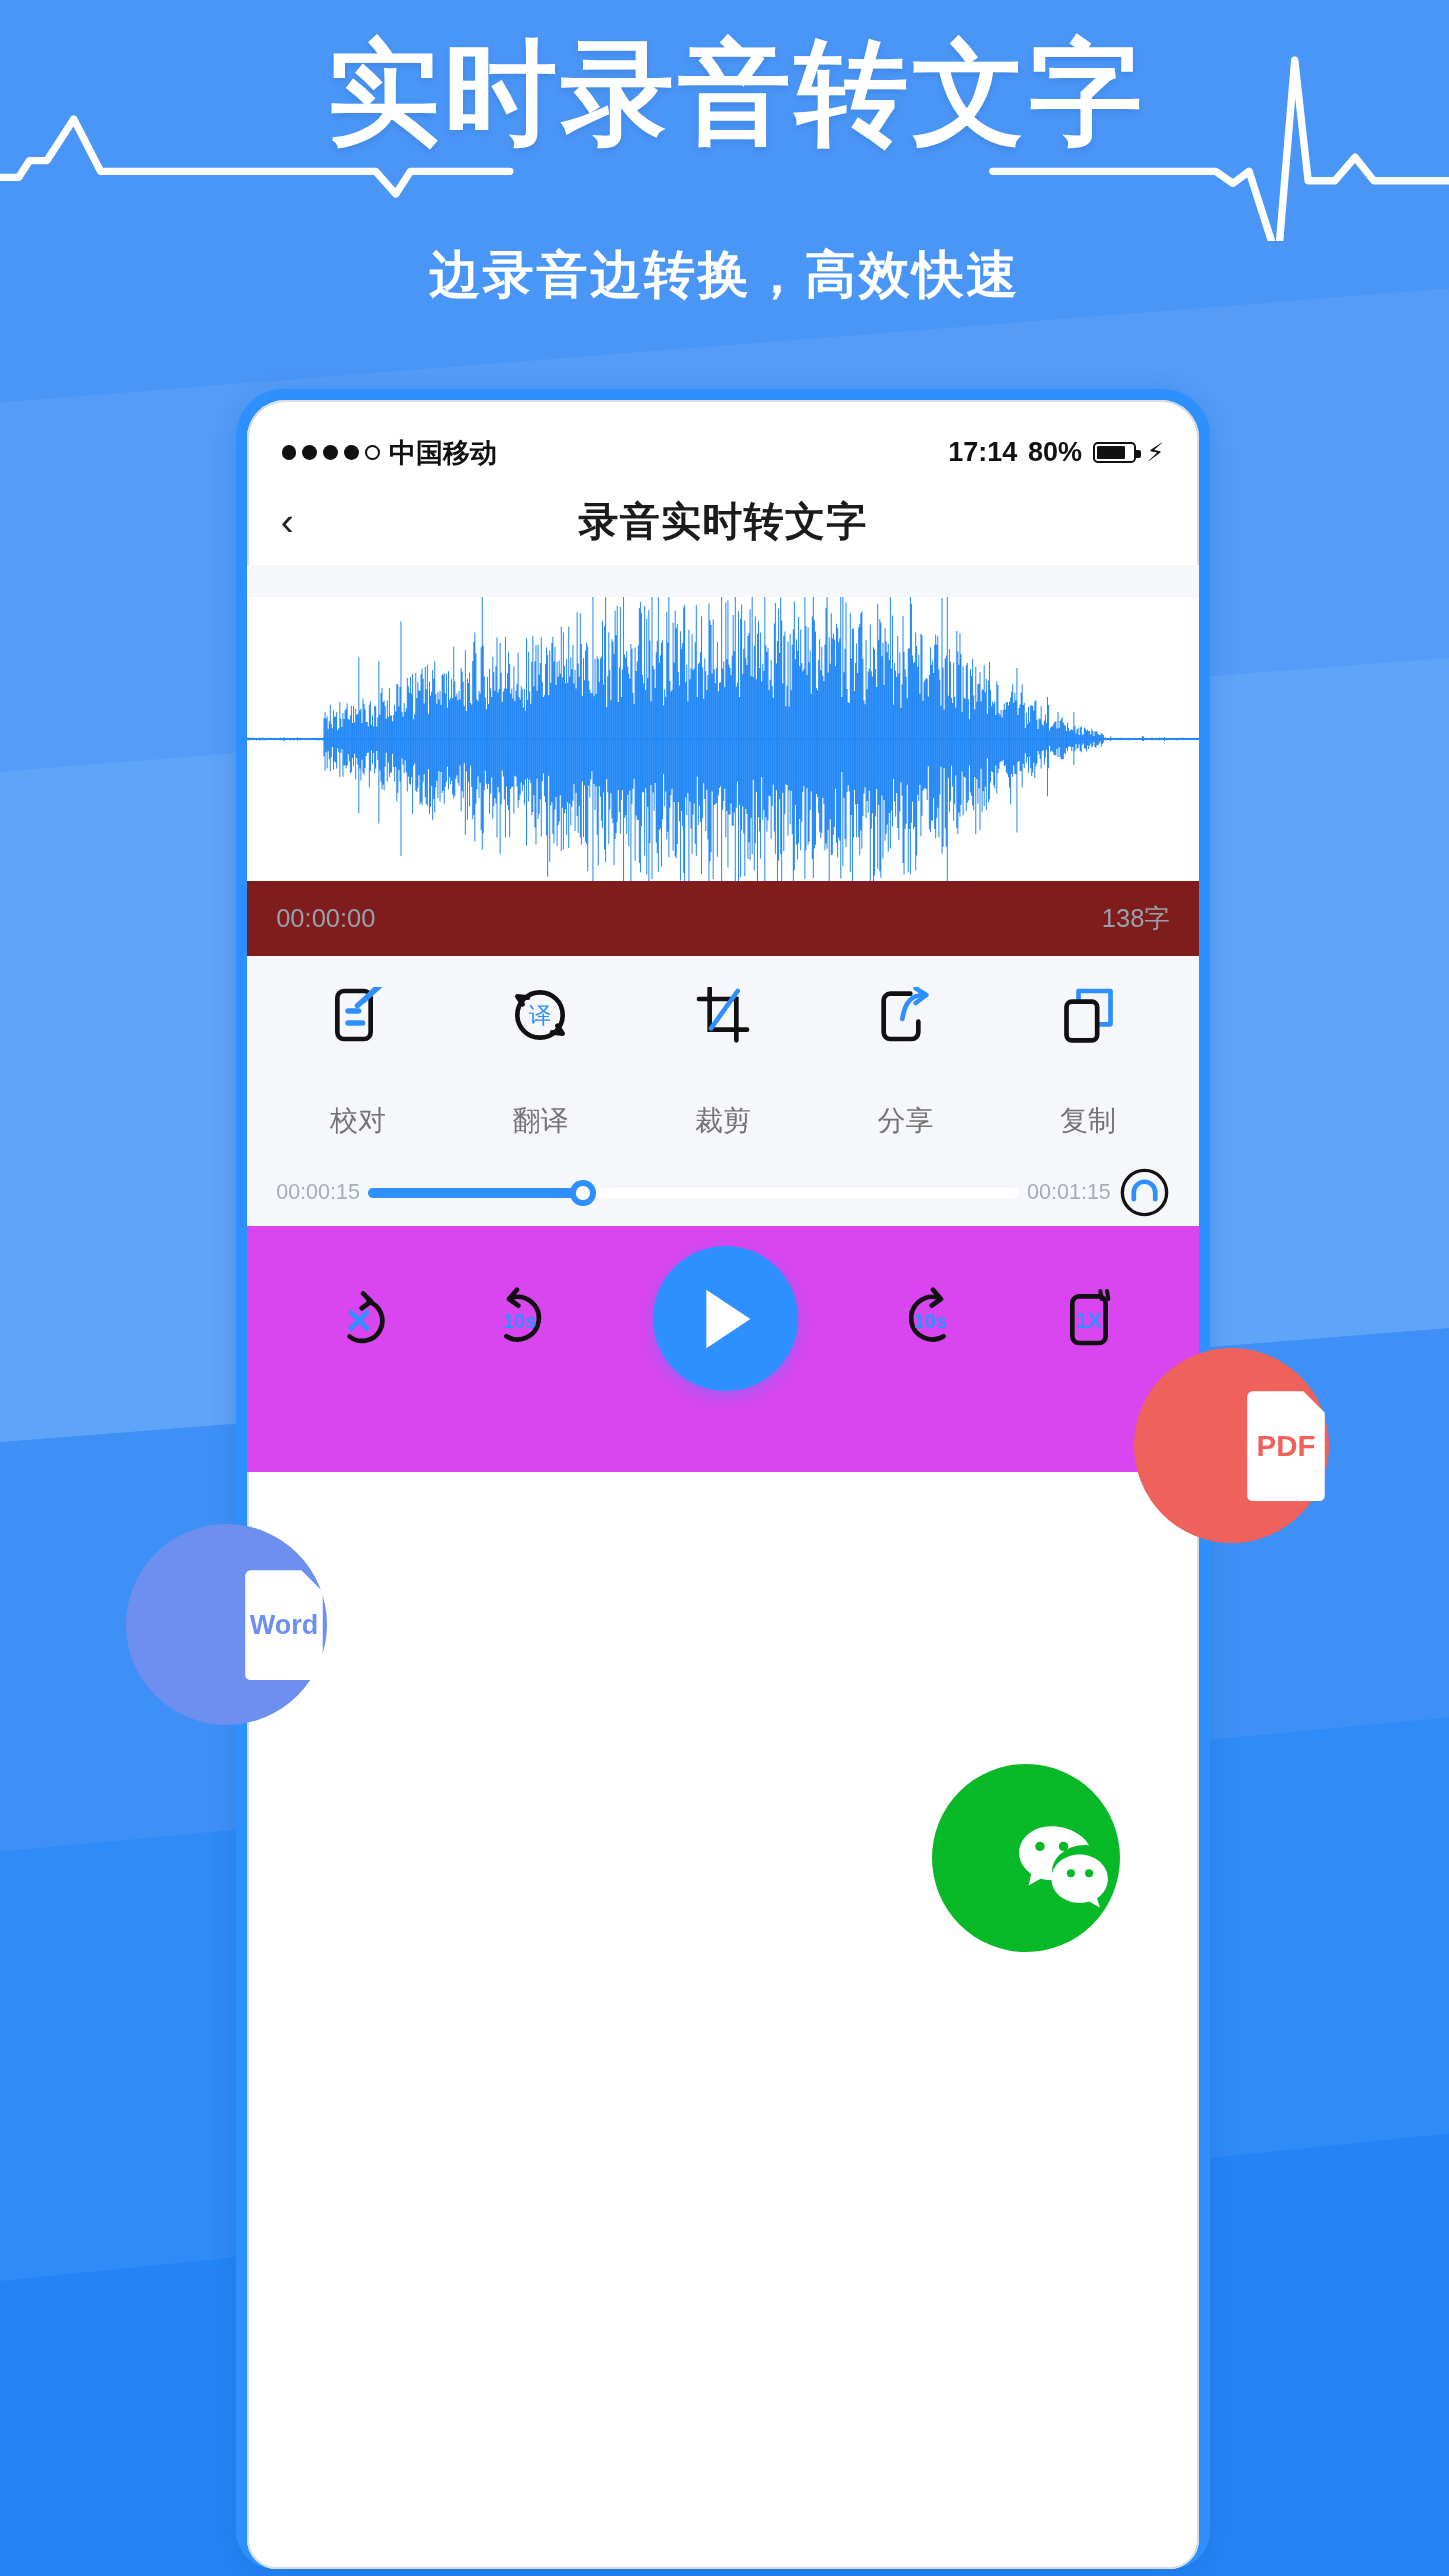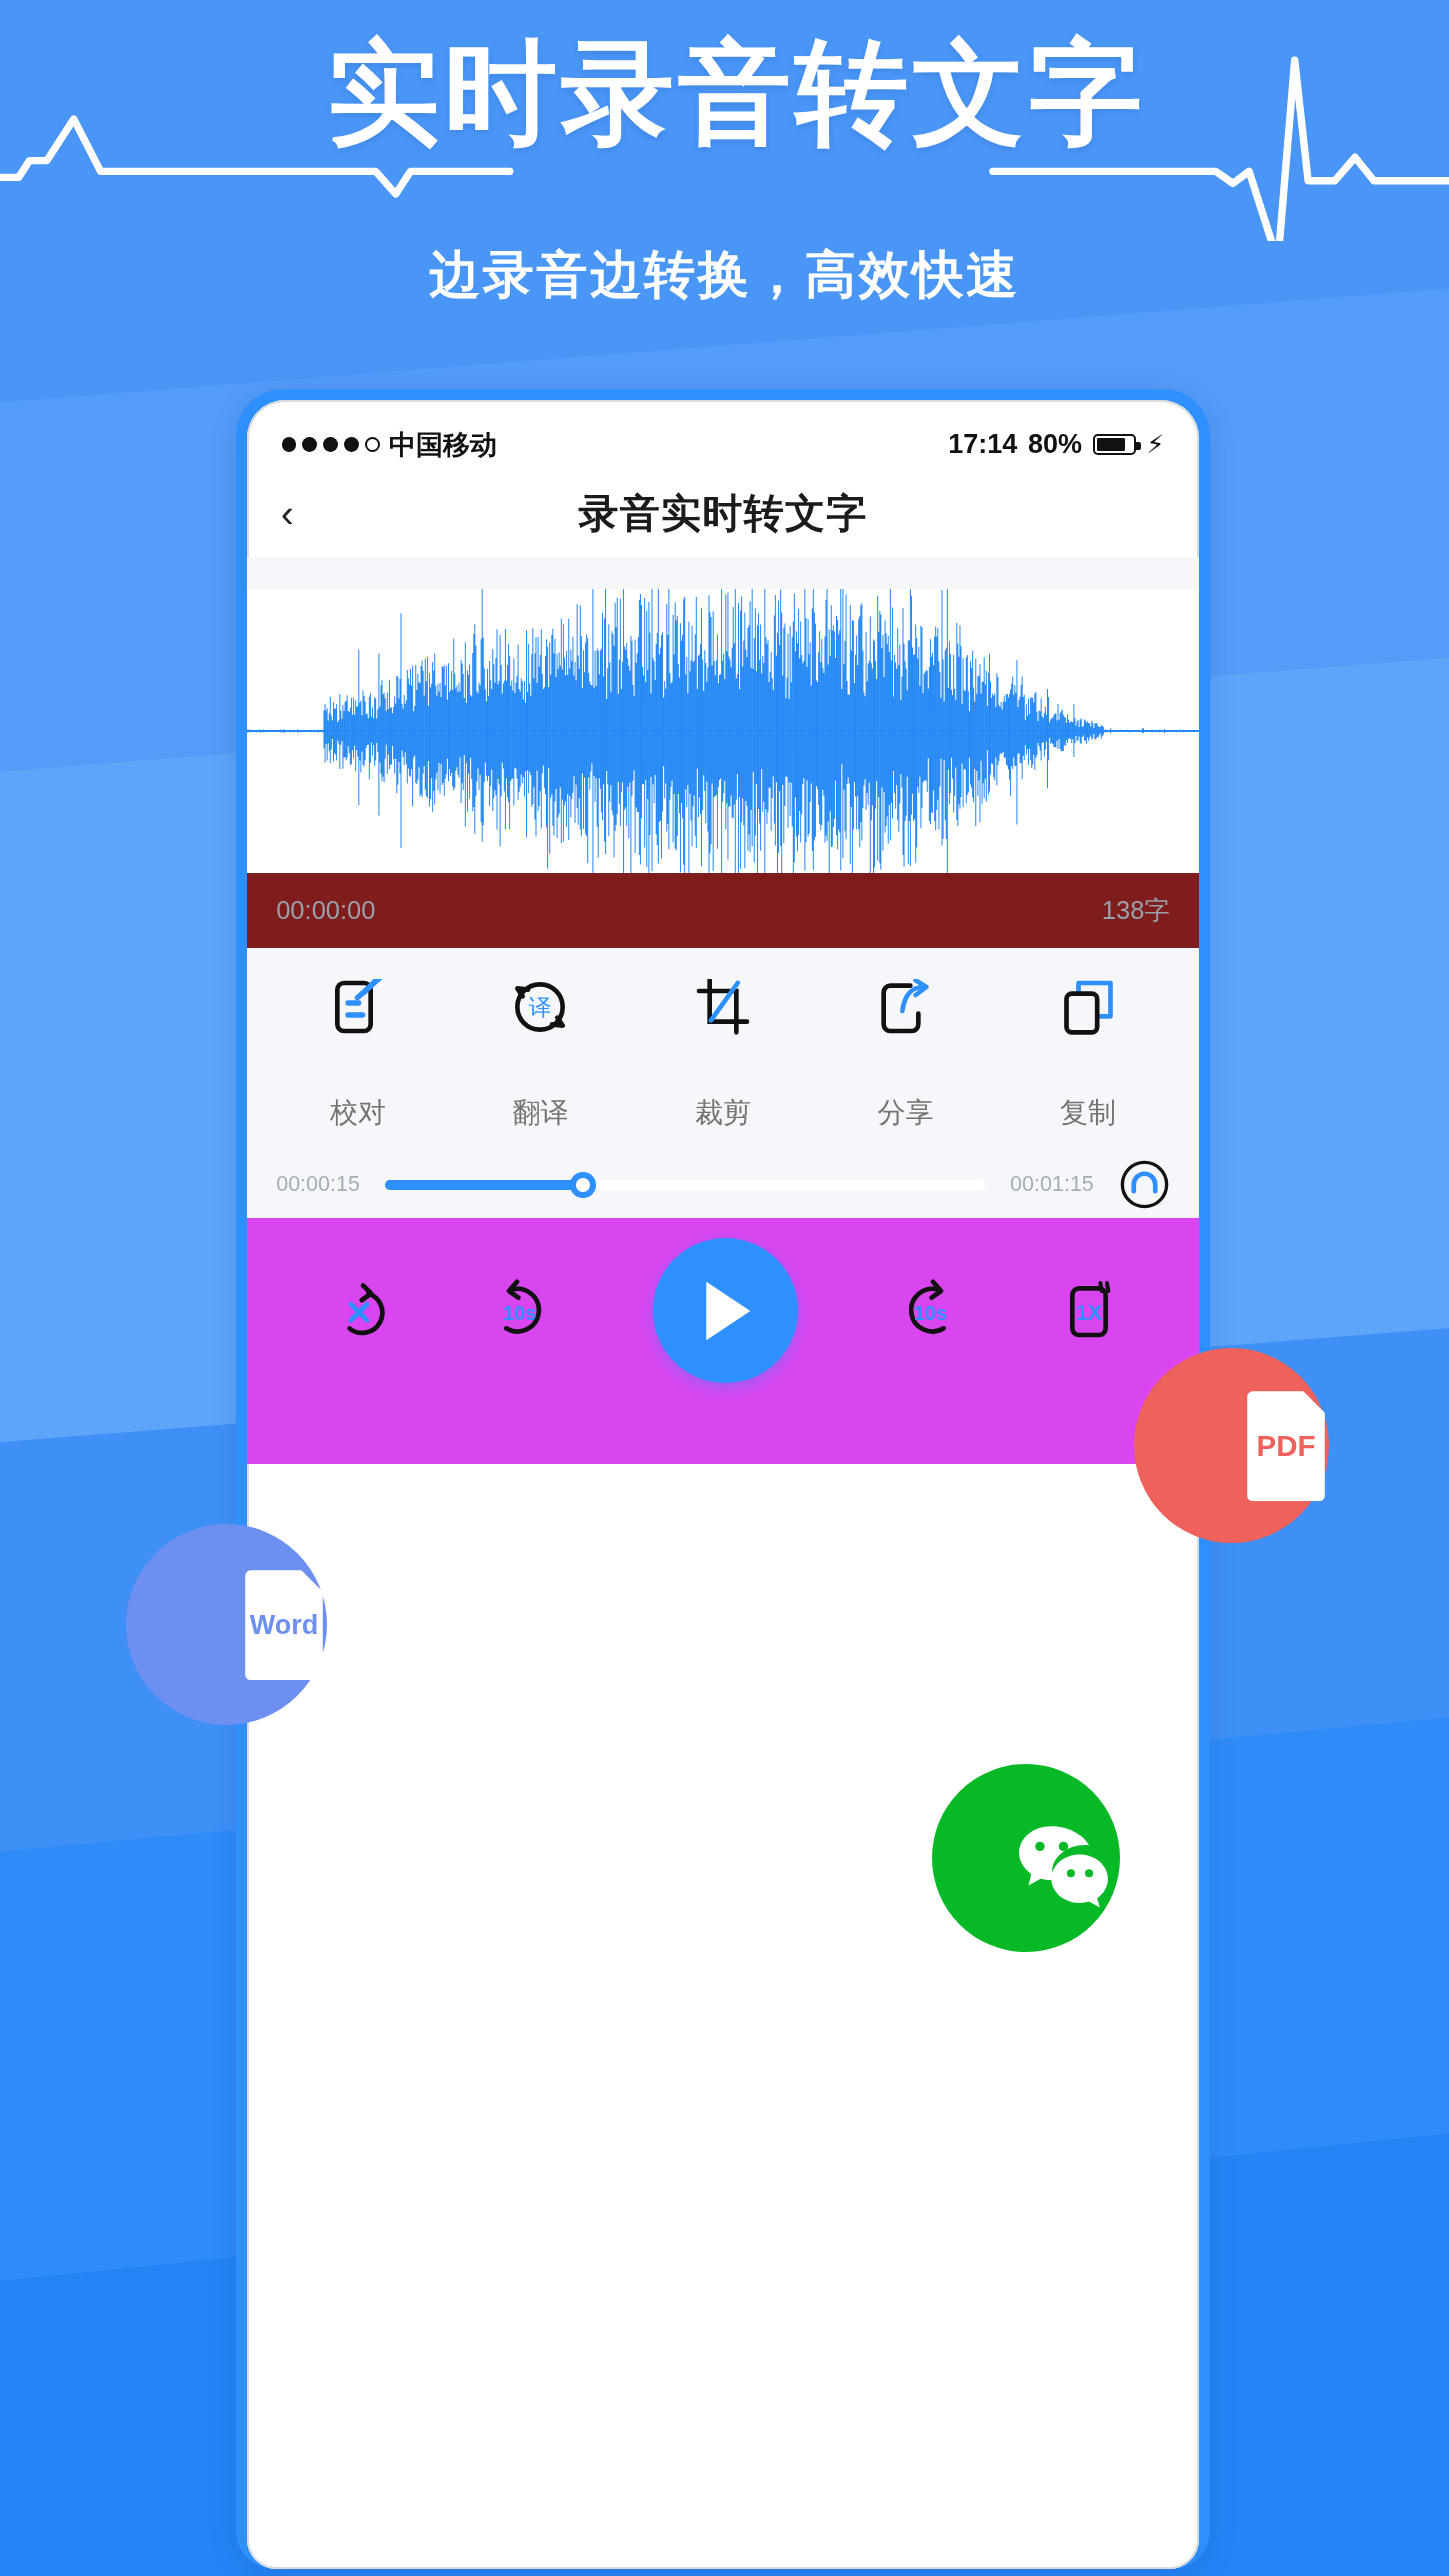--- a/index.html
+++ b/index.html
@@ -59,20 +59,21 @@
     display:flex; flex-direction:column;
   }
 
   
   #statusbar {
     height:71px; flex:none;
     display:flex; align-items:center; justify-content:space-between;
     padding:19px 35px 0 35px;
     font-size:27px; color:#111;
     font-weight:bold;
+    margin-top:8px;
   }
   .sb-left { display:flex; align-items:center; gap:9.4px; }
   .dots { display:flex; align-items:center; gap:6px; }
   .dot { width:14.8px; height:14.8px; border-radius:50%; background:#111; }
   .dot.hollow { background:transparent; border:2px solid #111; }
   .sb-right { display:flex; align-items:center; gap:10.7px; }
   .battery {
     width:43px; height:21.5px; border:2.7px solid #111; border-radius:4.7px;
     position:relative; display:flex; align-items:center; padding:2px;
   }
@@ -123,21 +124,21 @@
     flex:none; background:#F5F7FB; padding:31px 20px 23px 20px;
     display:flex; justify-content:space-around; align-items:flex-start;
   }
   .tool { display:flex; flex-direction:column; align-items:center; gap:14.8px; cursor:pointer; width:134px; }
   .tool .ti { height:56px; display:flex; align-items:center; justify-content:center; }
   .tool .tl { font-size:28px; color:#737373;margin-top:45px; }
 
   
   #progress-row {
     flex:none; background:#F5F7FB;
-    display:flex; align-items:center; gap:25px;
+    display:flex; align-items:center; gap:8px;
     padding:4px 29.5px 8px 29.5px;
   }
   .ptime { font-size:21.5px; color:#a6acb6; flex:none; white-space:nowrap; }
   #track { position:relative; flex:1 1 auto; height:29.5px; display:flex; align-items:center; }
   #track .rail { position:absolute; left:0; right:0; height:9.4px; background:#ffffff; border-radius:4.7px; }
   #track .fill { position:absolute; left:0; height:9.4px; width:33%; background:#2E90FF; border-radius:4.7px; }
   #track .knob {
     position:absolute; left:33%; width:25.5px; height:25.5px; margin-left:-12.7px;
     border-radius:50%; background:#fff; border:6px solid #2E90FF; cursor:pointer;
   }

